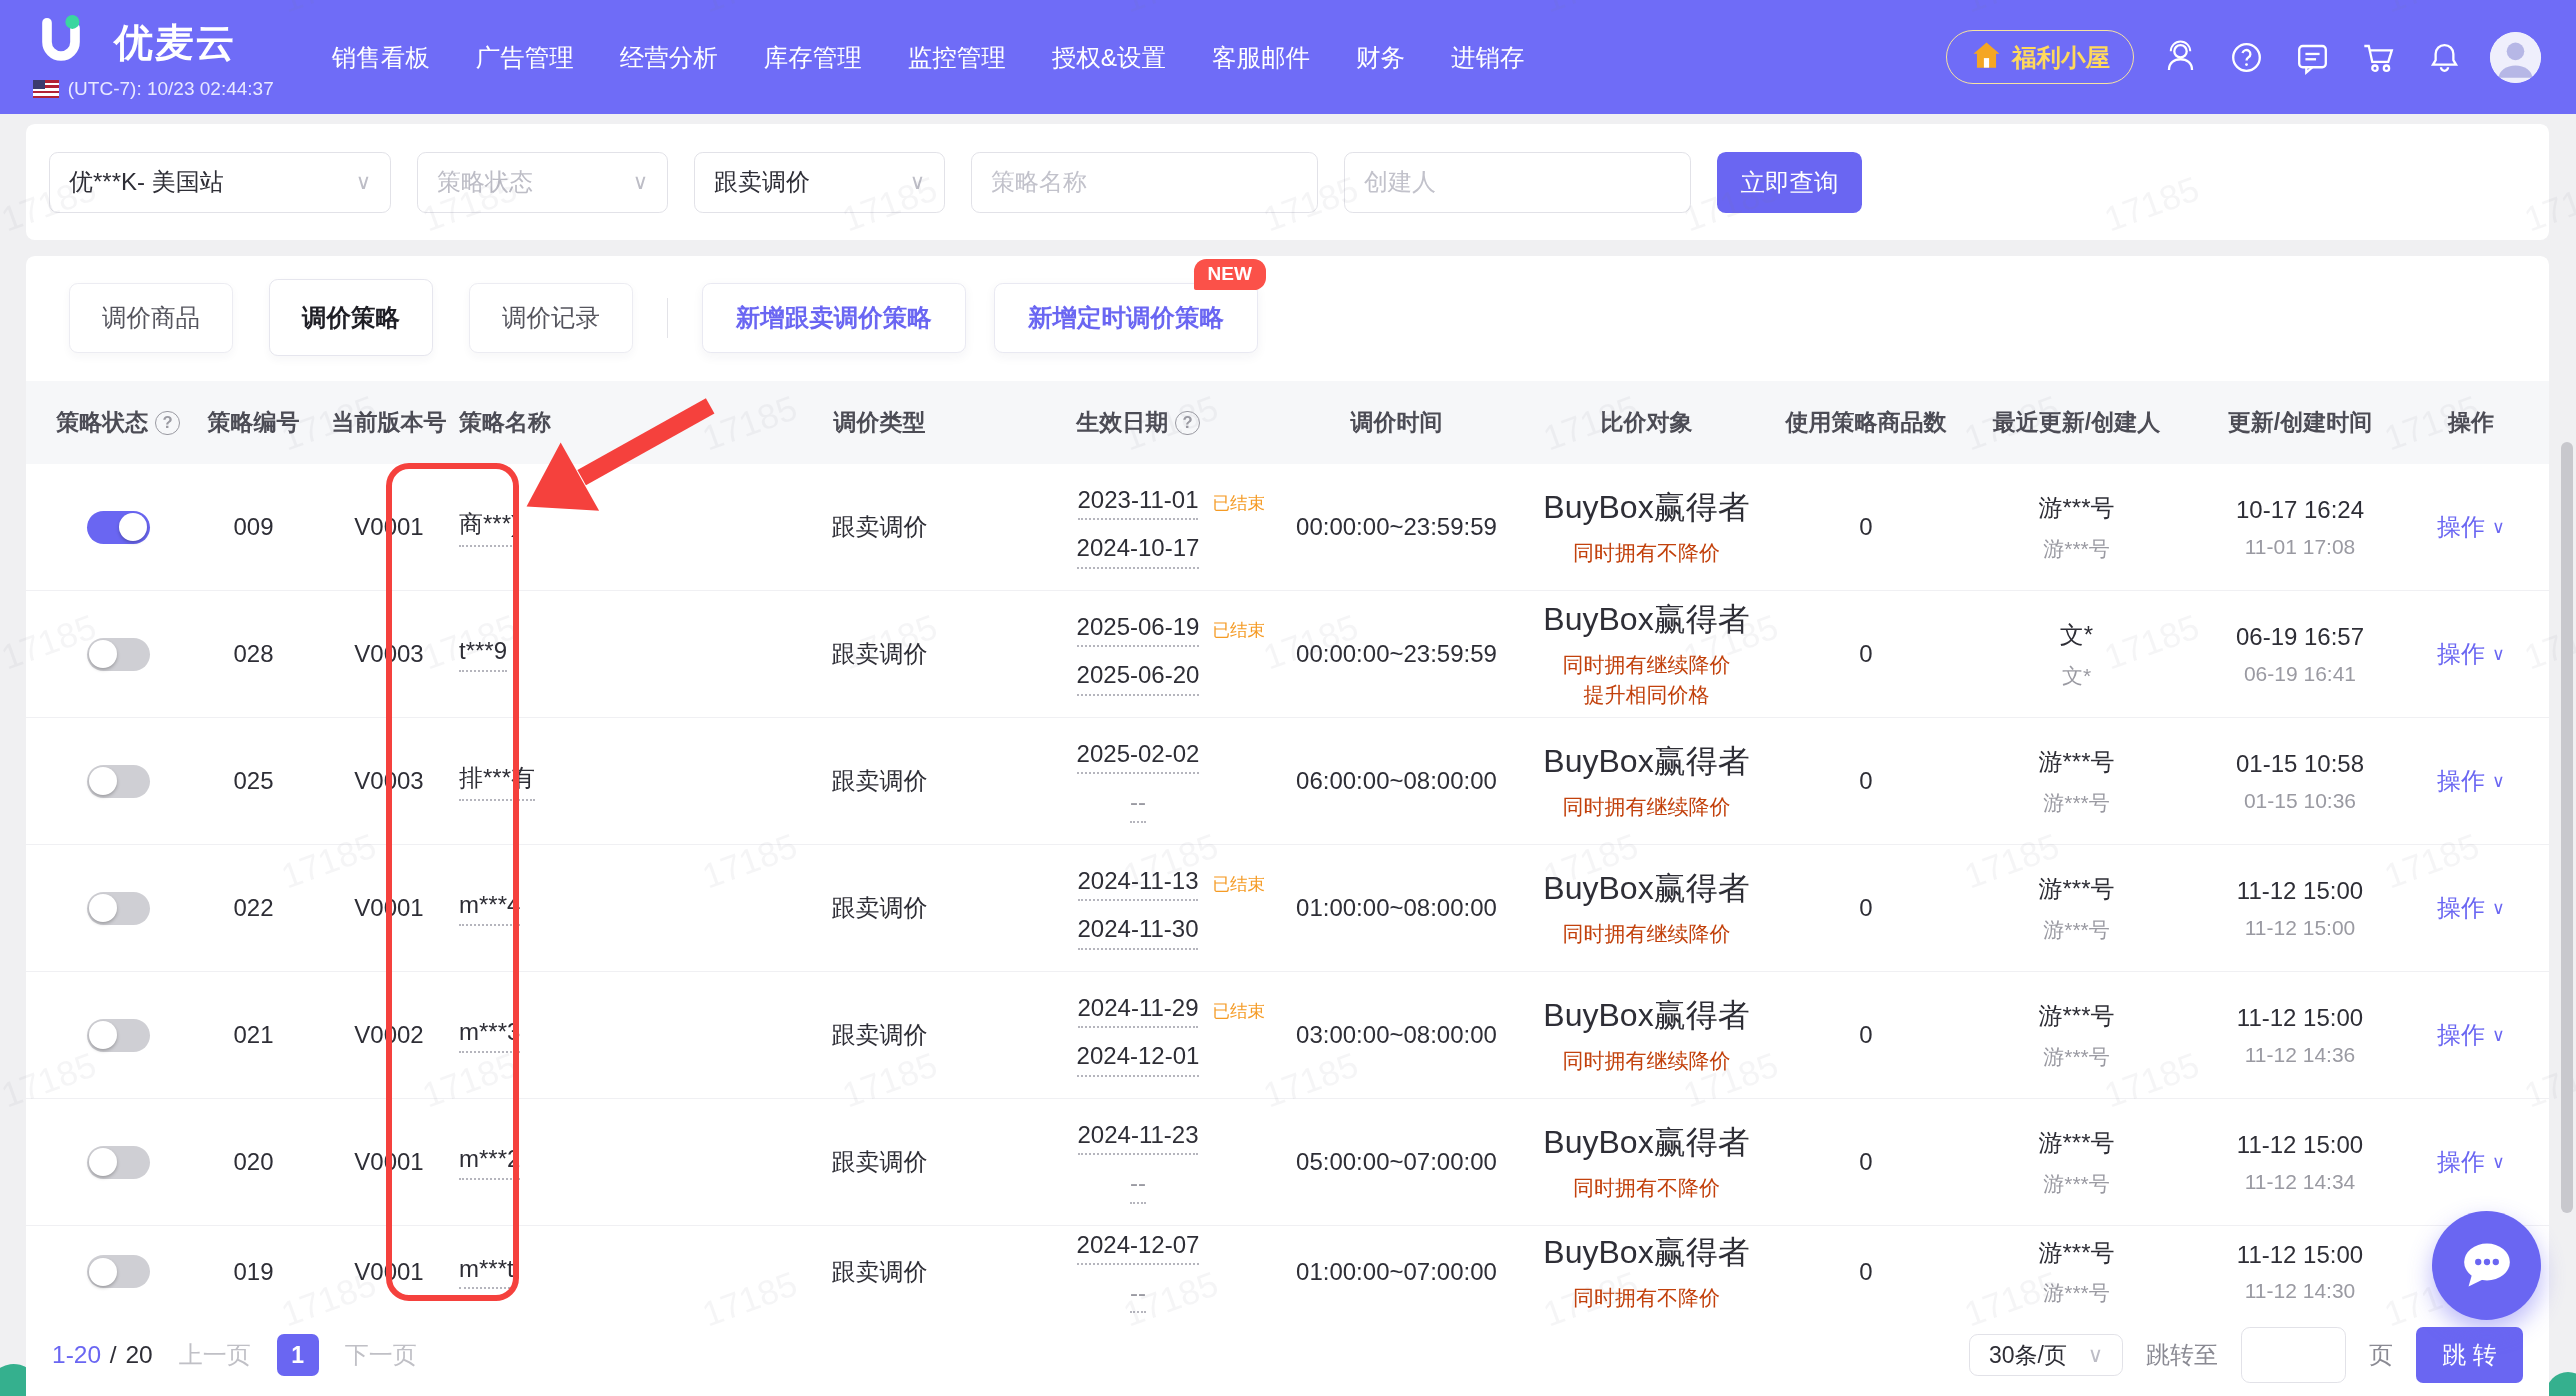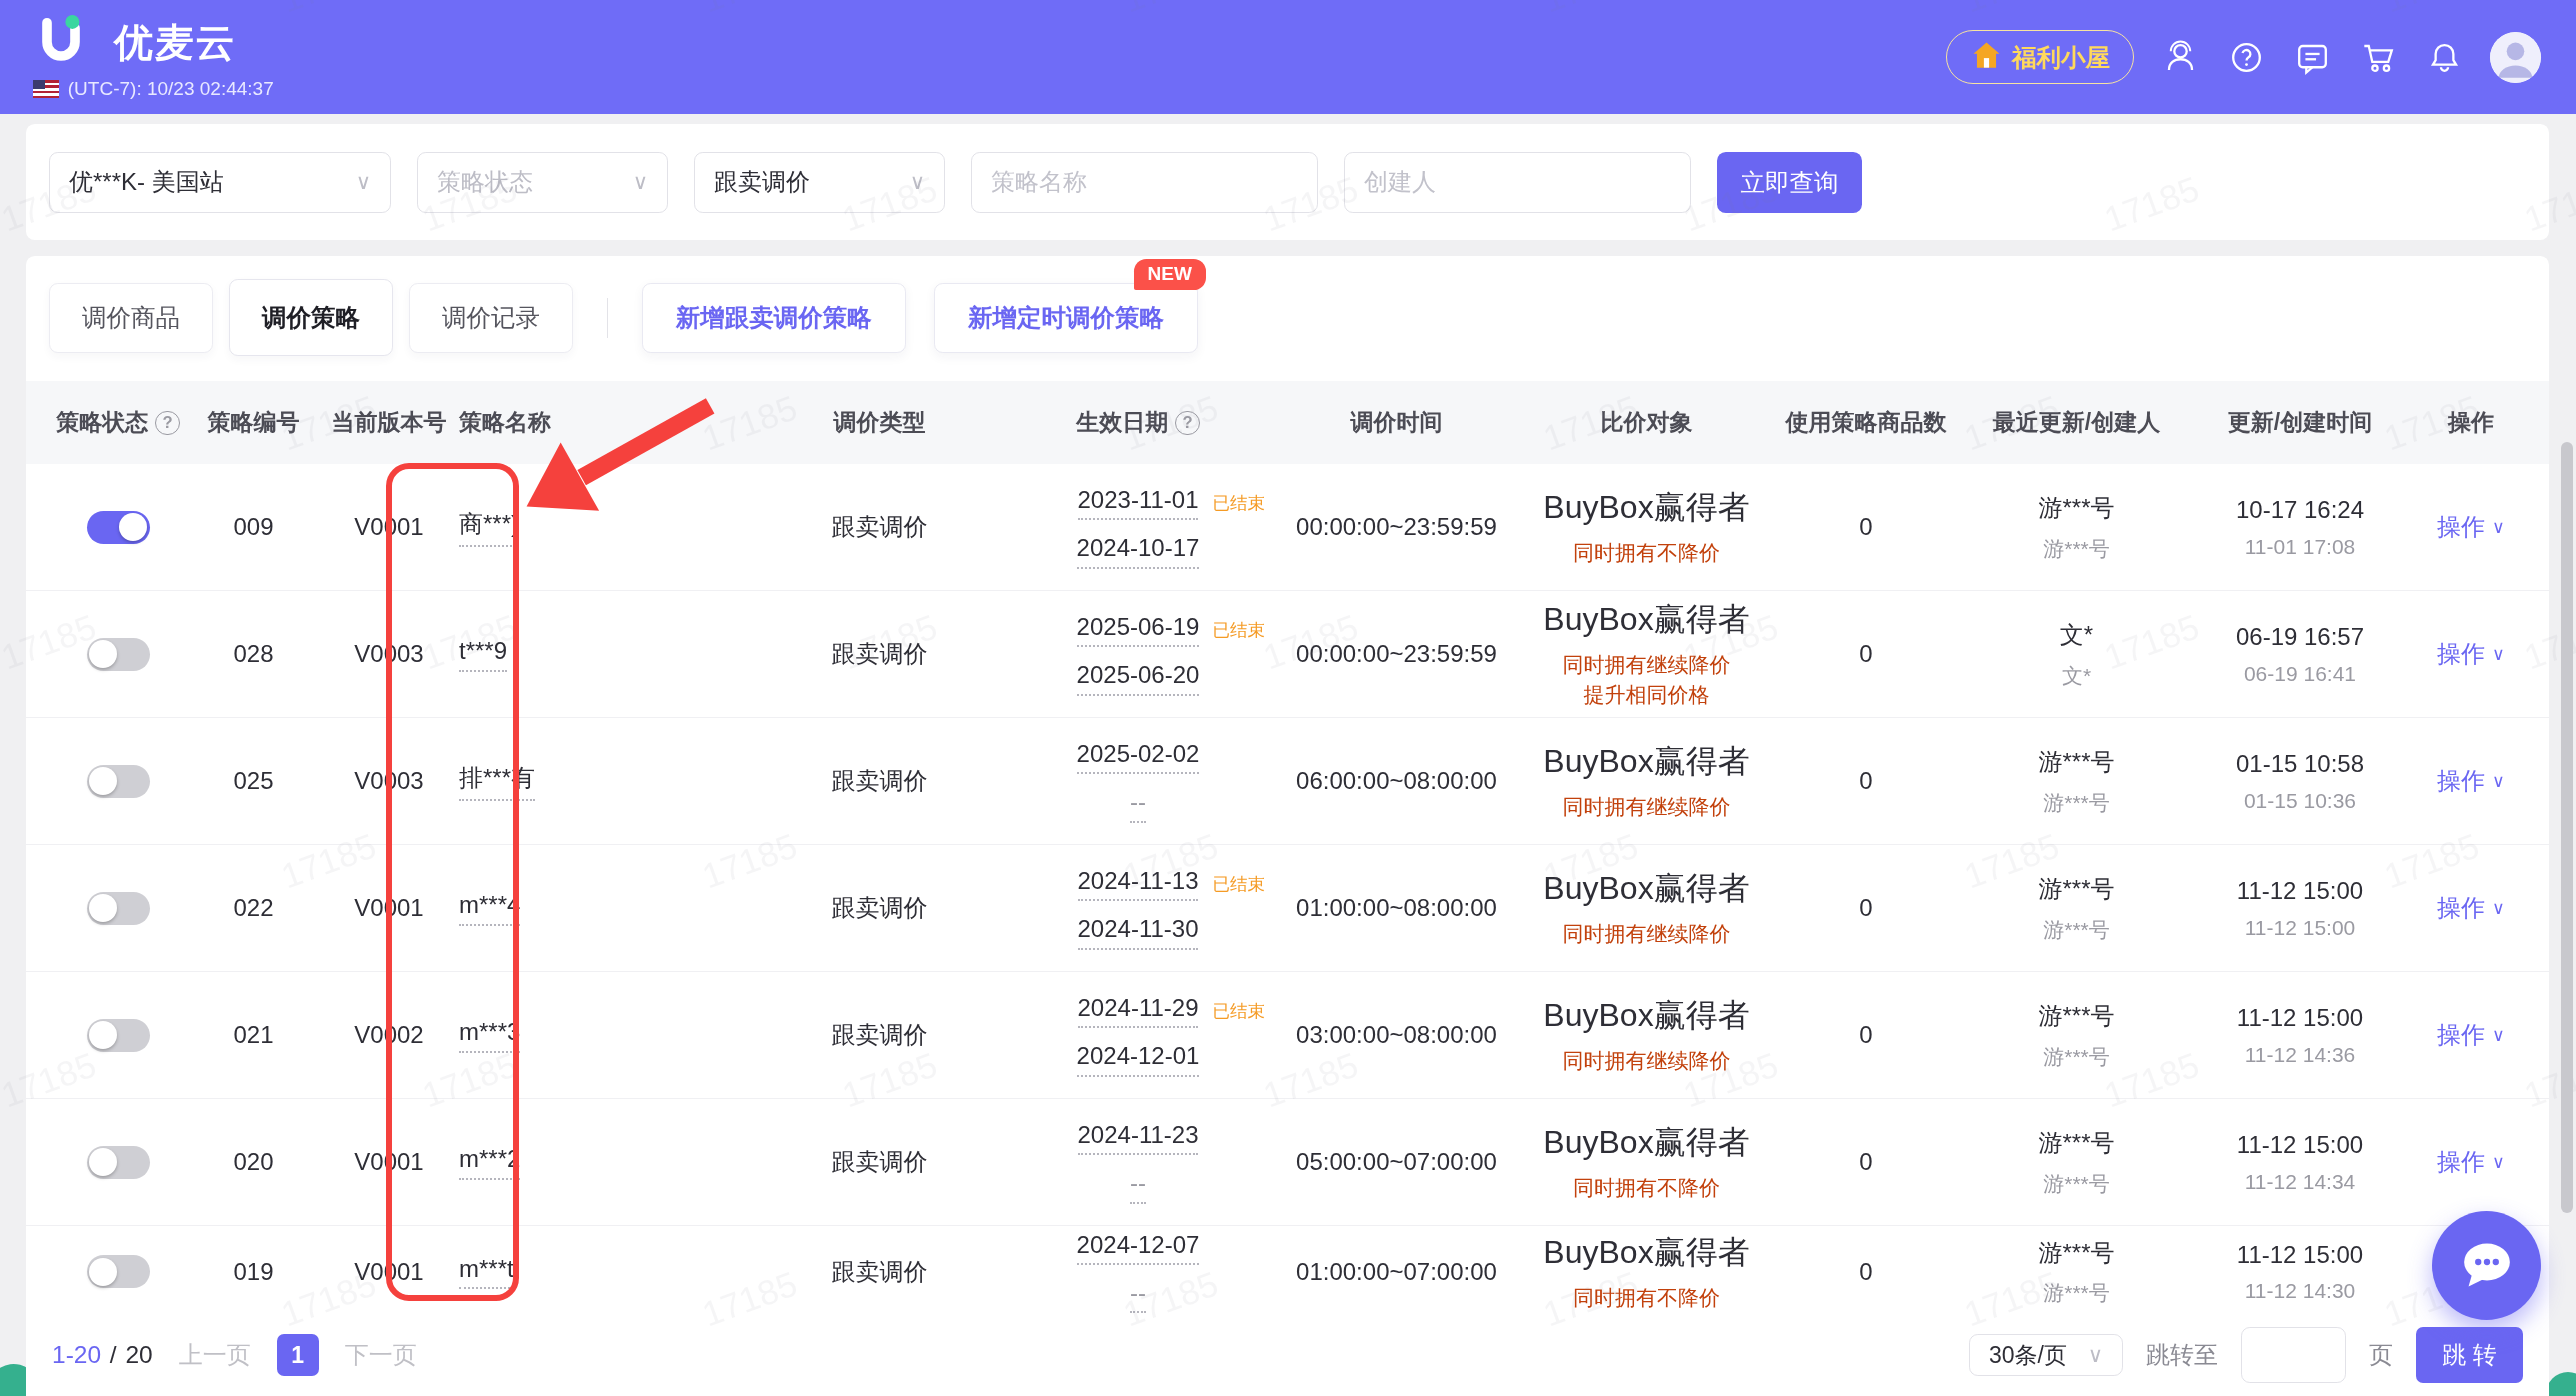--- a/index.html
+++ b/index.html
@@ -61,20 +61,21 @@
   
   .main-card {
     position:absolute; top:256px; left:26px; width:2523px; height:1141px;
     background:#fff; border-radius:8.8px 8.8px 0 0; z-index:2;
   }
   .tabs-row { display:flex; align-items:center; gap:16px; padding:23px 23px 0 23px; }
   .tab {
     height:70px; padding:0 32px; background:#fff; border:1.8px solid #ececf2; border-radius:8.8px;
     display:flex; align-items:center; font-size:24.5px; color:#55555e; cursor:pointer;
     box-shadow:0 3.5px 8.8px rgba(40,40,80,.04);
+    margin-left:20px;
   }
   .tab.active { font-weight:700; color:#1f1f26; height:77px; border-color:#e6e6ee; }
   .tabs-divider { width:1.8px; height:40px; background:#e3e3e8; margin:0 17.5px; }
   .action-btn {
     position:relative; height:70px; padding:0 33px; background:#fff; border:1.8px solid #e9e9f2; border-radius:8.8px;
     color:#6a66f2; font-size:24.5px; font-weight:600; display:flex; align-items:center; cursor:pointer;
     box-shadow:0 3.5px 10.5px rgba(40,40,80,.05); font-family:inherit;
   }
   .new-badge {
     position:absolute; top:-24.5px; right:-8.8px; background:#fb5149; color:#fff;
@@ -210,20 +211,31 @@
           <circle cx="45" cy="9" r="8" fill="#3ad6a0"></circle>
         </svg>
       </span>
       <span class="brand-name">优麦云</span>
     </div>
     <div class="tz-row">
       <span class="flag"></span>
       <span class="tz-text">(UTC-7): 10/23 02:44:37</span>
     </div>
   </div>
+  <nav>
+      <a class="nav-item">销售看板</a>
+      <a class="nav-item">广告管理</a>
+      <a class="nav-item">经营分析</a>
+      <a class="nav-item">库存管理</a>
+      <a class="nav-item">监控管理</a>
+      <a class="nav-item">授权&amp;设置</a>
+      <a class="nav-item">客服邮件</a>
+      <a class="nav-item">财务</a>
+      <a class="nav-item">进销存</a>
+    </nav>
   <div class="header-right">
     <div class="welfare-pill">
       <span>
         <svg width="33" height="33" viewBox="0 0 38 38">
           <path d="M19 4 L34 17 H30 V33 H8 V17 H4 Z" fill="#f5a623"></path>
           <rect x="16" y="22" width="6" height="11" fill="#ffffff"></rect>
         </svg>
       </span>
       <span class="welfare-label">福利小屋</span>
     </div>

